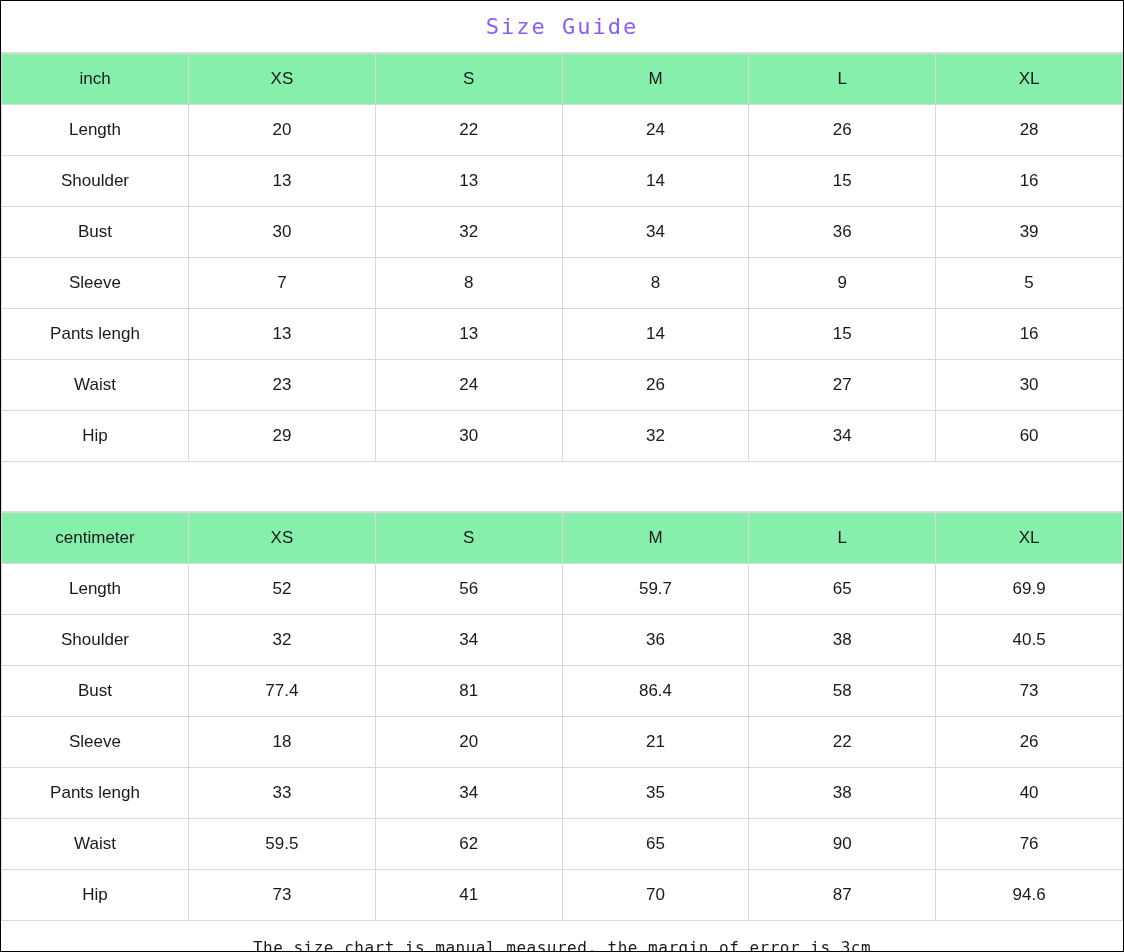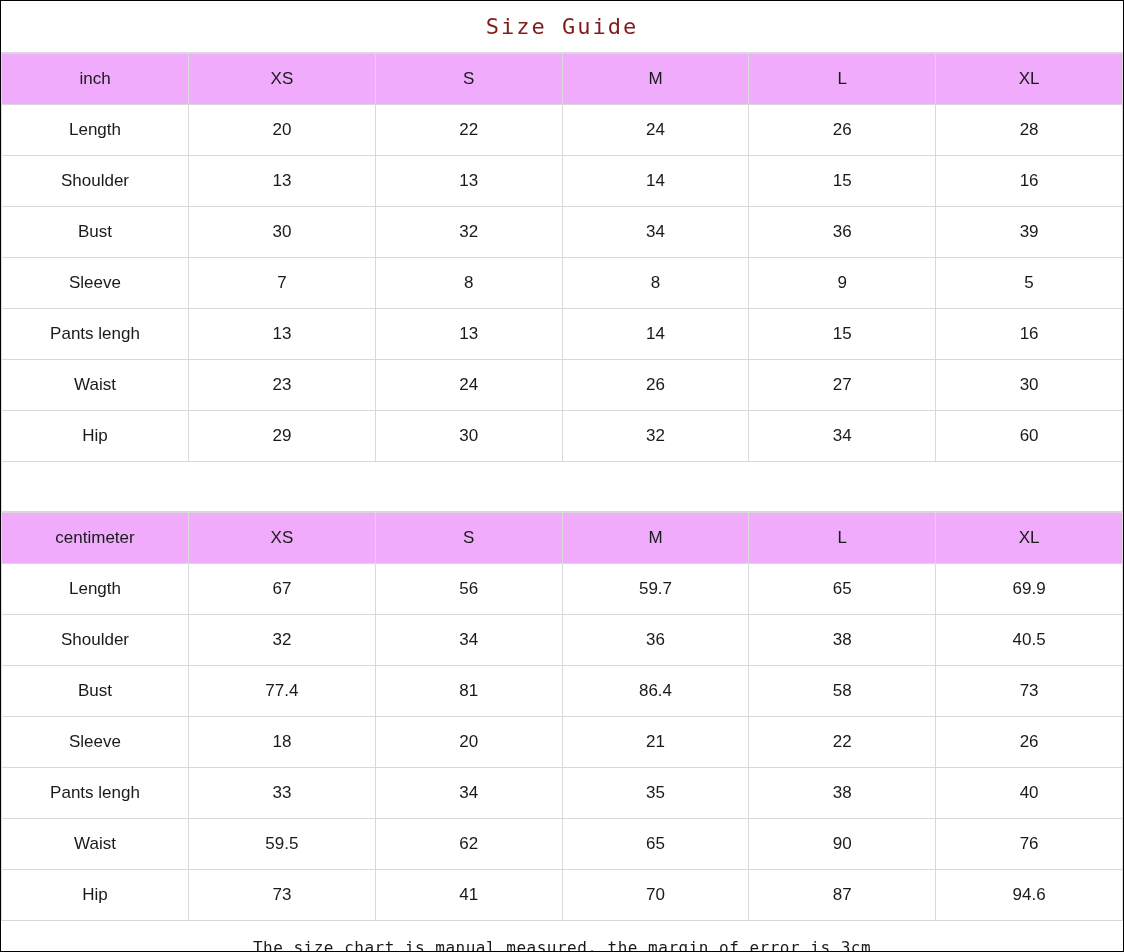--- a/index.html
+++ b/index.html
@@ -25,40 +25,40 @@
     display: flex;
     align-items: center;
     justify-content: center;
     border-bottom: 1px solid #d9d9d9;
     box-sizing: border-box;
   }
   .title-bar .title {
     font-family: "DejaVu Sans Mono", monospace;
     font-size: 22px;
     letter-spacing: 2px;
-    color: #7f1d1d;
+    color: #8b5cf6;
   }
   table.size-table {
     width: 100%;
     border-collapse: collapse;
     table-layout: fixed;
   }
   table.size-table th,
   table.size-table td {
     border: 1px solid #d9d9d9;
     height: 50px;
     text-align: center;
     vertical-align: middle;
     font-size: 17px;
     font-weight: normal;
     color: #1a1a1a;
     padding: 0;
   }
   table.size-table thead th {
-    background: #f0abfc;
+    background: #86efac;
     font-size: 17px;
   }
   table.size-table col.first-col { width: 187px; }
   table.size-table td.row-head,
   table.size-table th.row-head {
     text-align: center;
   }
   .gap-block {
     height: 50px;
     border-left: 1px solid #d9d9d9;
@@ -184,21 +184,21 @@
         <th>XS</th>
         <th>S</th>
         <th>M</th>
         <th>L</th>
         <th>XL</th>
       </tr>
     </thead>
     <tbody>
       <tr>
         <td class="row-head">Length</td>
-        <td>67</td>
+        <td>52</td>
         <td>56</td>
         <td>59.7</td>
         <td>65</td>
         <td>69.9</td>
       </tr>
       <tr>
         <td class="row-head">Shoulder</td>
         <td>32</td>
         <td>34</td>
         <td>36</td>

